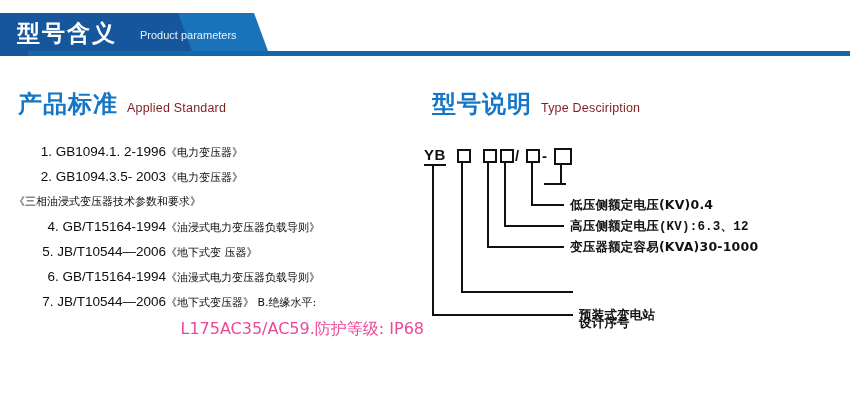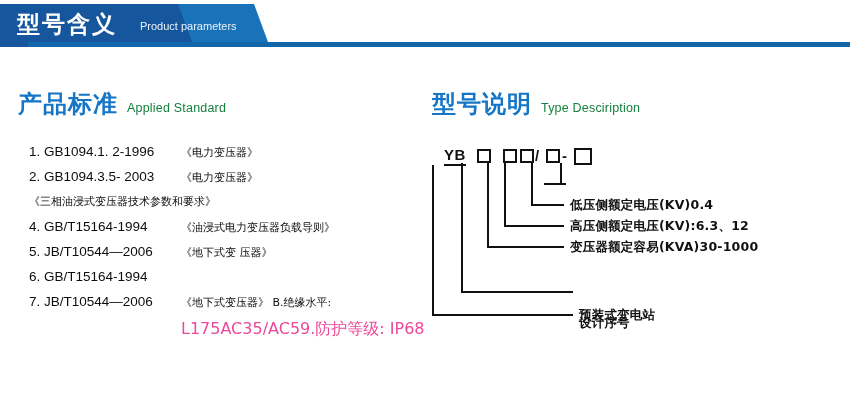--- a/index.html
+++ b/index.html
@@ -6,21 +6,21 @@
   body{
     width:850px;height:412px;
     background:#ffffff;
     font-family:"Liberation Sans","DejaVu Sans",sans-serif;
     overflow:hidden;
     position:relative;
   }
 
   
   #banner{
-    position:absolute;left:0;top:4px;width:763px;height:48px;
+    position:absolute;left:0;top:13px;width:763px;height:48px;
   }
   #banner .band-light{
     position:absolute;left:0;top:0;width:268px;height:38px;
     background:#1a72b8;
     clip-path:polygon(0 0, 254px 0, 268px 38px, 0 38px);
   }
   #banner .band-dark{
     position:absolute;left:0;top:0;width:192px;height:38px;
     background:#15569c;
     clip-path:polygon(0 0, 178px 0, 192px 38px, 0 38px);
@@ -47,28 +47,28 @@
   }
 
   
   .sec-head{position:absolute;white-space:nowrap;}
   .sec-head .cn{
     font-size:24px;font-weight:bold;color:#1575c6;
     font-family:"DejaVu Sans","Liberation Sans",sans-serif;
     letter-spacing:1px;
   }
   .sec-head .en{
-    font-size:12.5px;color:#15803d;font-weight:normal;
+    font-size:12.5px;color:#7f1d1d;font-weight:normal;
     margin-left:9px;letter-spacing:.2px;
   }
   #head-left{left:18px;top:88px;}
   #head-right{left:432px;top:88px;}
 
   
-  #std-list{position:absolute;left:29px;top:144px;width:410px;}
+  #std-list{position:absolute;left:14px;top:144px;width:410px;text-align:right;}
   .std-row{
     display:flex;align-items:baseline;
     height:25px;
     font-size:13.5px;color:#0d0d0d;
     white-space:nowrap;
   }
   .std-row .code{
     display:inline-block;min-width:152px;
     font-family:"Liberation Sans","DejaVu Sans",sans-serif;
   }
@@ -79,21 +79,21 @@
   .std-cont{
     height:25px;font-size:16px;color:#ec4899;
     padding-left:152px;white-space:nowrap;
     font-family:"DejaVu Sans","Liberation Sans",sans-serif;
   }
 
   
   #diagram{position:absolute;left:424px;top:146px;width:420px;height:200px;}
 
   #symbol-row{position:absolute;left:0;top:0;height:24px;}
-  .sym{position:absolute;top:0;margin-left:20px;}
+  .sym{position:absolute;top:0;}
   .sym.txt{
     font-size:15px;font-weight:bold;color:#111;
     font-family:"Liberation Sans","DejaVu Sans",sans-serif;
     letter-spacing:.5px;
   }
   .sym.txt .ul{border-bottom:2px solid #111;padding-bottom:1px;}
   .sym.box{
     width:10px;height:10px;border:2px solid #111;top:3px;
   }
   .sym.bigbox{
@@ -147,20 +147,21 @@
   <div class="std-row">
     <span class="code">4. GB/T15164-1994</span>
     <span class="name">《油浸式电力变压器负载导则》</span>
   </div>
   <div class="std-row">
     <span class="code">5. JB/T10544—2006</span>
     <span class="name">《地下式变 压器》</span>
   </div>
   <div class="std-row">
     <span class="code">6. GB/T15164-1994</span>
+    <span class="name">《油漫式电力变压器负载导则》</span>
   </div>
   <div class="std-row">
     <span class="code">7. JB/T10544—2006</span>
     <span class="name">《地下式变压器》 B.绝缘水平:</span>
   </div>
   <div class="std-cont">L175AC35/AC59.防护等级: IP68</div>
 </div>
 
 <div id="head-right" class="sec-head">
   <span class="cn">型号说明</span><span class="en">Type Desciription</span>
@@ -201,17 +202,17 @@
   <div class="vline" style="left:63px;top:17px;height:85px;"></div>
   <div class="hline" style="left:63px;top:100px;width:77px;"></div>
 
   <div class="vline" style="left:37px;top:17px;height:130px;"></div>
   <div class="hline" style="left:37px;top:145px;width:112px;"></div>
 
   <div class="vline" style="left:8px;top:19px;height:151px;"></div>
   <div class="hline" style="left:8px;top:168px;width:141px;"></div>
 
   <div class="dlabel" style="left:146px;top:51px;">低压侧额定电压(KV)0.4</div>
-  <div class="dlabel" style="left:146px;top:72px;">高压侧额定电压(KV):6.3、12</div>
+  <div class="dlabel" style="left:146px;top:72px;font-family:Liberation Mono, monospace;">高压侧额定电压(KV):6.3、12</div>
   <div class="dlabel" style="left:146px;top:93px;">变压器额定容易(KVA)30-1000</div>
   <div class="dlabel" style="left:155px;top:138px;margin-top:31px;">设计序号</div>
   <div class="dlabel" style="left:155px;top:161px;">预装式变电站</div>
 </div>
 
 </body></html>

